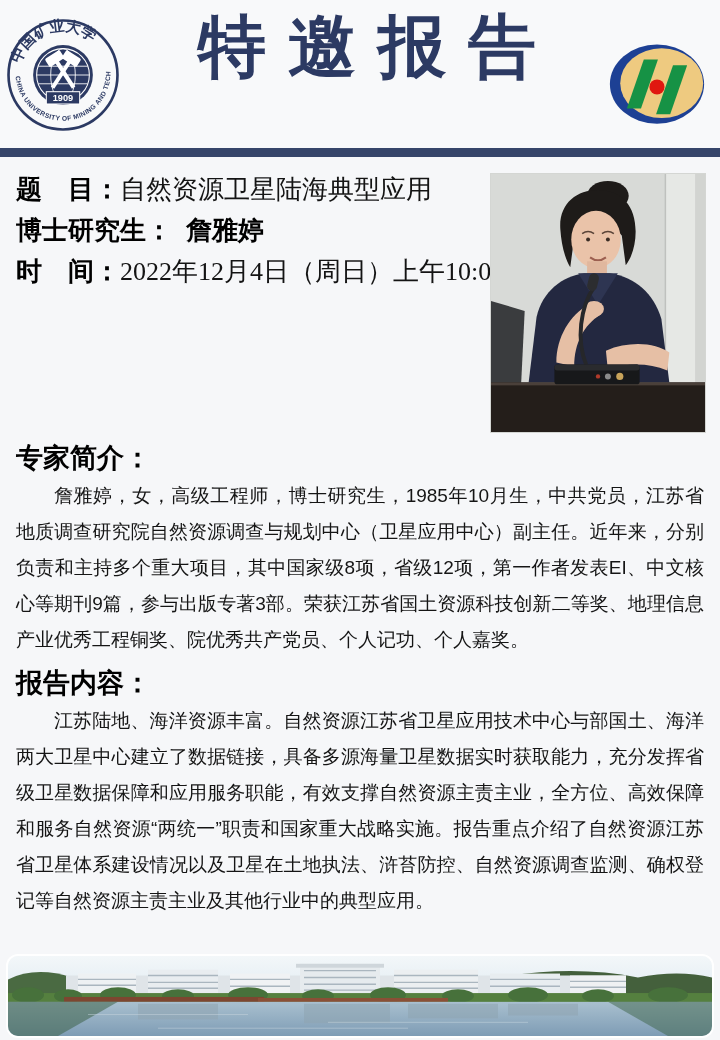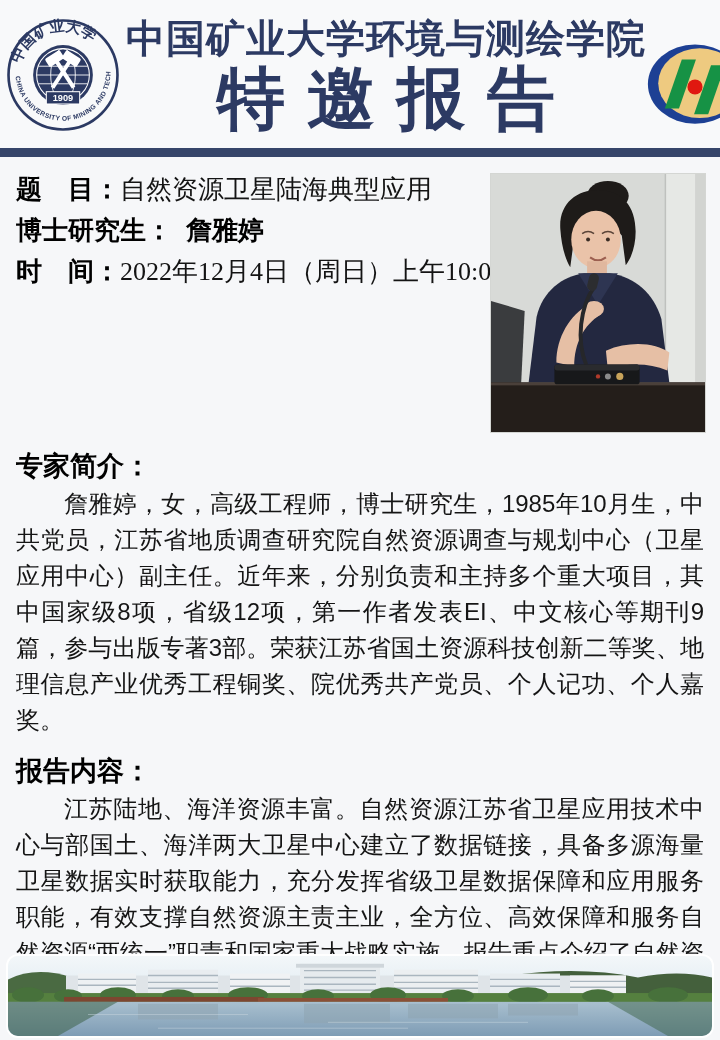--- a/index.html
+++ b/index.html
@@ -27,22 +27,22 @@
   .info-col{width:474px;flex:0 0 474px;padding-top:8px;}
   .info-row{font-size:26px;line-height:41px;white-space:nowrap;}
   .lbl{font-weight:bold;color:#000;}
   .val{color:#141414;}
   .val-bold{font-weight:bold;color:#000;margin-left:14px;}
   .serif{font-family:"Liberation Serif","DejaVu Serif",serif;}
   .info-wrap{font-size:26px;line-height:40px;color:#141414;}
   .b{font-weight:bold;color:#000;}
   .photo-wrap{margin-left:auto;margin-top:12px;width:214px;height:258px;
     border:1px solid #d4d6d3;background:#dcdedb;}
-  .sec-head{font-size:27px;font-weight:bold;color:#000;line-height:34px;margin-top:16px;}
-  .para{font-size:24px;line-height:36px;text-align:justify;text-indent:2em;
+  .sec-head{font-size:27px;font-weight:bold;color:#000;line-height:34px;margin-top:8px;}
+  .para{font-size:19px;line-height:36px;text-align:justify;text-indent:2em;
     margin:3px 0 0 0;color:#151515;}
   
   .campus{position:absolute;left:8px;right:8px;bottom:4px;height:80px;border-radius:10px;
     overflow:hidden;box-shadow:0 0 0 2px #ffffff;}
   .campus svg{display:block;width:100%;height:100%;}
 </style>
 </head>
 <body>
 
 <div class="poster">
@@ -76,21 +76,20 @@
             <rect x="63.8" y="44" width="4.6" height="40"></rect>
             <rect x="56" y="39" width="20" height="11" rx="2"></rect>
           </g>
         </g>
         <rect x="47" y="85" width="38" height="14" fill="#2c3a63" stroke="#ffffff" stroke-width="1.2"></rect>
         <text x="66" y="96" font-size="10.5" fill="#ffffff" text-anchor="middle" font-weight="bold">1909</text>
       </svg>
     </div>
 
     <div class="header-center">
-      <div class="univ-title">中国矿业大学环境与测绘学院</div>
       <div class="report-type">特邀报告</div>
     </div>
 
     <div class="college-logo-wrap">
       <svg width="98" height="92" viewBox="0 0 104 96">
         <ellipse cx="52" cy="46" rx="50" ry="42" fill="#1d4094"></ellipse>
         <ellipse cx="57" cy="45" rx="44" ry="37" fill="#eeca80"></ellipse>
         <path d="M20,72 L38,20 L53,20 L35,72 Z" fill="#169245"></path>
         <path d="M51,78 L69,26 L84,26 L66,78 Z" fill="#169245"></path>
         <circle cx="52" cy="49" r="8" fill="#e01810"></circle>

